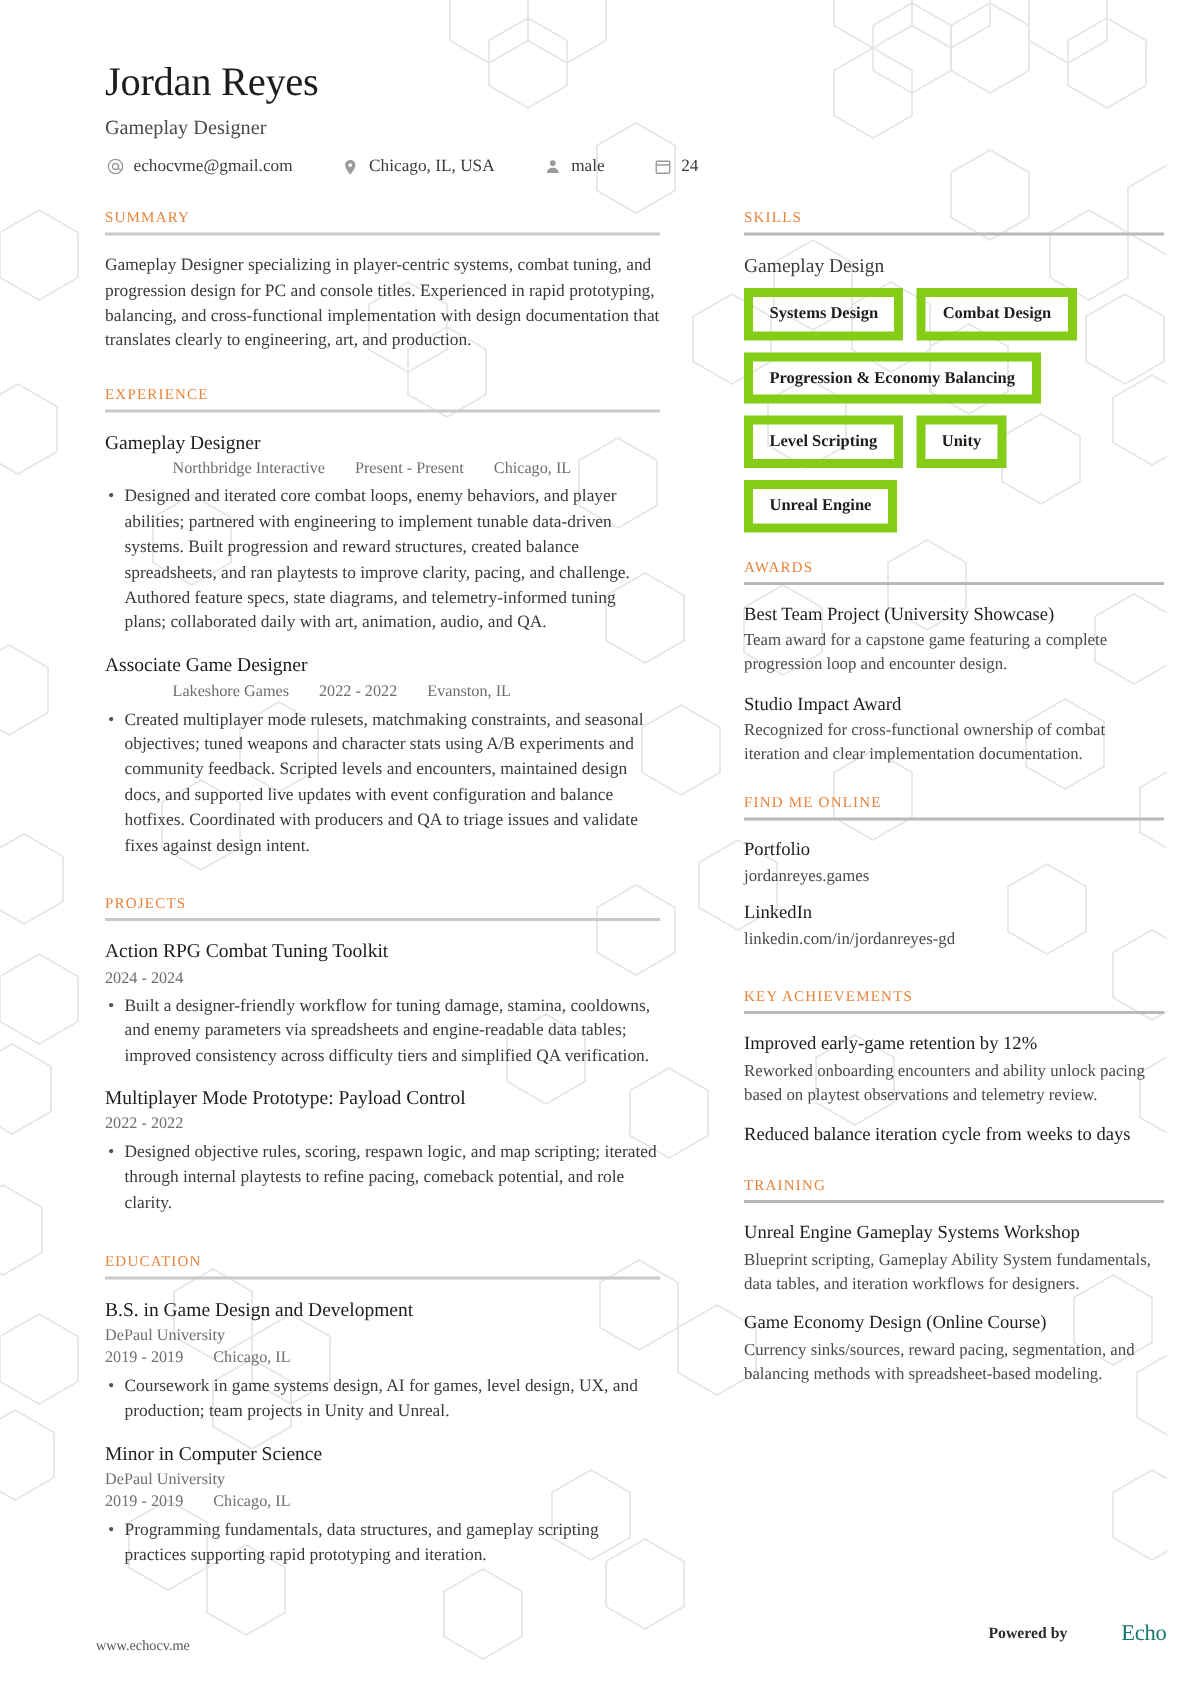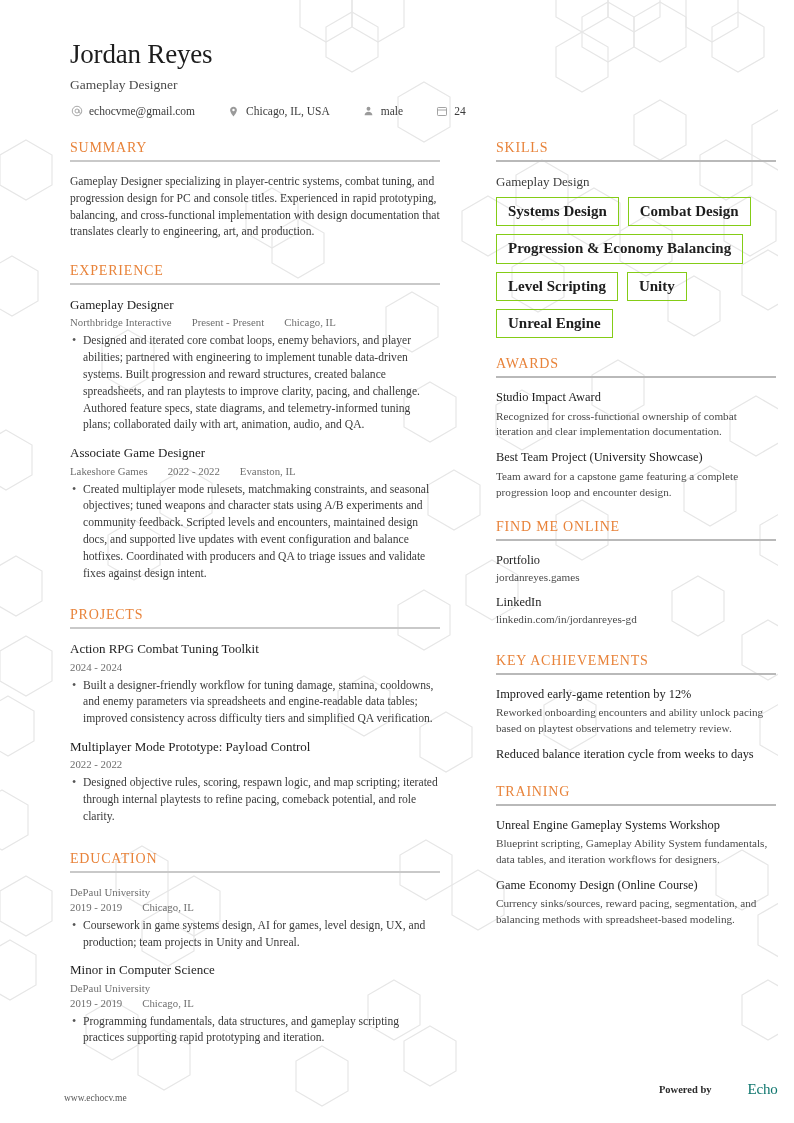--- a/index.html
+++ b/index.html
@@ -90,21 +90,21 @@
   .col-right {
     position: absolute;
     left: 470px;
     top: 140px;
     width: 280px;
   }
 
   
   .sec { margin-bottom: 0; }
   .sec-title {
-    font-size: 14px;
+    font-size: 10px;
     letter-spacing: 0.8px;
     color: #e8833a;
     font-weight: 400;
     text-transform: uppercase;
     padding-bottom: 4px;
   }
   .sec-rule {
     height: 2px;
     background: #c9c9c9;
     width: 100%;
@@ -129,21 +129,21 @@
     margin: 0 0 2px 0;
   }
   .entry-meta {
     display: flex;
     align-items: baseline;
     font-size: 10.8px;
     color: #6e6e6e;
     margin: 0 0 4px 0;
     line-height: 1.3;
   }
-  .entry-meta .org { margin-right: 20px; }
+  .entry-meta .org { margin-right: 20px; margin-left: 45px; }
   .entry-meta .dates { margin-right: 20px; white-space: nowrap; }
   .entry-meta .loc { }
   .entry-dates-only {
     font-size: 10.8px;
     color: #6e6e6e;
     margin: 0 0 4px 0;
     line-height: 1.3;
   }
   ul.bullets {
     list-style: none;
@@ -176,22 +176,22 @@
     color: #3d3d3d;
     margin: 0 0 7px 0;
     font-weight: 400;
   }
   .tags {
     display: flex;
     flex-wrap: wrap;
     gap: 8px 9px;
   }
   .tag {
-    border: 1px solid #84cc16;
-    font-size: 15px;
+    border: 6px solid #84cc16;
+    font-size: 11px;
     font-weight: bold;
     color: #1d1d1d;
     padding: 5px 11px;
     line-height: 1.15;
     background: transparent;
     white-space: nowrap;
   }
 
   
   .r-entry { margin-bottom: 10px; }
@@ -447,20 +447,21 @@
         </div>
       </div>
 
       <div class="spacer-sec"></div>
 
       <div class="sec">
         <div class="sec-title">EDUCATION</div>
         <div class="sec-rule"></div>
 
         <div class="entry">
+          <div class="entry-title">B.S. in Game Design and Development</div>
           <div class="entry-dates-only" style="margin-bottom:1px;">DePaul University</div>
           <div class="entry-meta">
             <span class="dates">2019 - 2019</span>
             <span class="loc">Chicago, IL</span>
           </div>
           <ul class="bullets">
             <li>Coursework in game systems design, AI for games, level design, UX, and production; team projects in Unity and Unreal.</li>
           </ul>
         </div>
 
@@ -494,26 +495,26 @@
           <span class="tag">Unreal Engine</span>
         </div>
       </div>
 
       <div class="spacer-sec-sm"></div>
 
       <div class="sec">
         <div class="sec-title">AWARDS</div>
         <div class="sec-rule right"></div>
         <div class="r-entry">
+          <div class="r-title">Best Team Project (University Showcase)</div>
+          <p class="r-sub">Team award for a capstone game featuring a complete progression loop and encounter design.</p>
+        </div>
+        <div class="r-entry">
           <div class="r-title">Studio Impact Award</div>
           <p class="r-sub">Recognized for cross-functional ownership of combat iteration and clear implementation documentation.</p>
-        </div>
-        <div class="r-entry">
-          <div class="r-title">Best Team Project (University Showcase)</div>
-          <p class="r-sub">Team award for a capstone game featuring a complete progression loop and encounter design.</p>
         </div>
       </div>
 
       <div class="spacer-sec-sm"></div>
 
       <div class="sec">
         <div class="sec-title">FIND ME ONLINE</div>
         <div class="sec-rule right"></div>
         <div class="r-entry">
           <div class="r-link-label">Portfolio</div>

